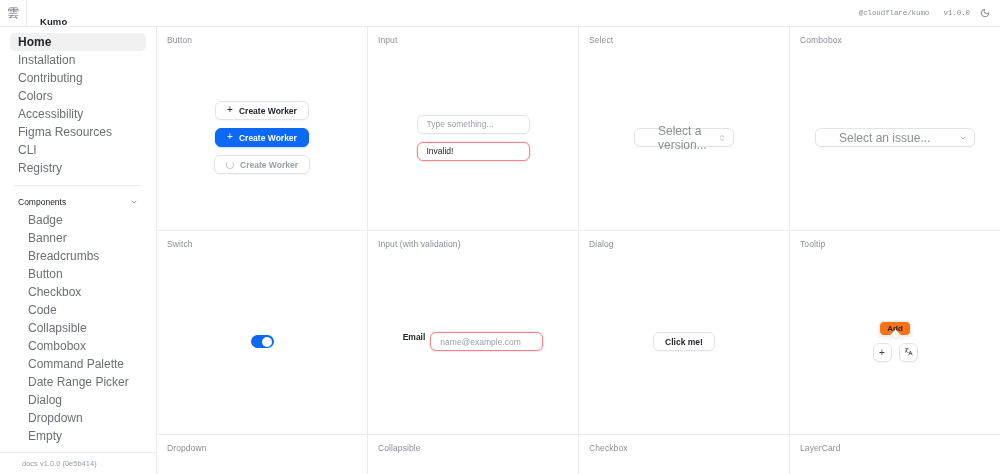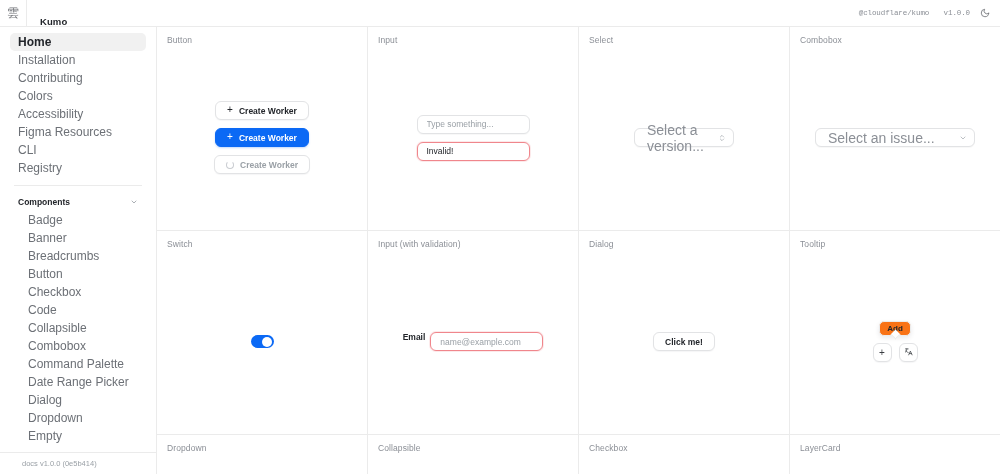--- a/index.html
+++ b/index.html
@@ -89,21 +89,21 @@
   .sidebar-divider {
     height: 1px;
     background: #ebebeb;
     margin: 8px 4px 7px 4px;
   }
   .nav-group {
     display: flex; align-items: center; justify-content: space-between;
     height: 18px;
     padding: 0 8px;
     font-size: 8.5px;
-    font-weight: 700;
+    font-weight: 400;
     color: #23262b;
   }
   .nav-group .chev { color: #9aa0a6; display: flex; }
   .nav-sub { padding-left: 10px; }
   .sidebar-footer {
     flex: 0 0 auto;
     border-top: 1px solid #ebebeb;
     padding: 6px 22px;
     font-size: 7.5px;
     color: #9aa0a6;
@@ -210,22 +210,22 @@
   
   .select {
     width: 100px;
     height: 19px;
     border: 1px solid #e2e3e5;
     border-radius: 6px;
     background: #fff;
     display: flex;
     align-items: center;
     justify-content: space-between;
-    padding: 0 7px 0 12px;
-    font-size: 14px;
+    padding: 0 7px 0 23px;
+    font-size: 12px;
     color: #8b8f96;
     box-shadow: 0 1px 1px rgba(16,24,40,.03);
   }
   .select.wide { width: 160px; }
   .select .ind { color: #9aa0a6; display: flex; }
 
   
   .switch {
     width: 23px; height: 13px;
     border-radius: 7px;

